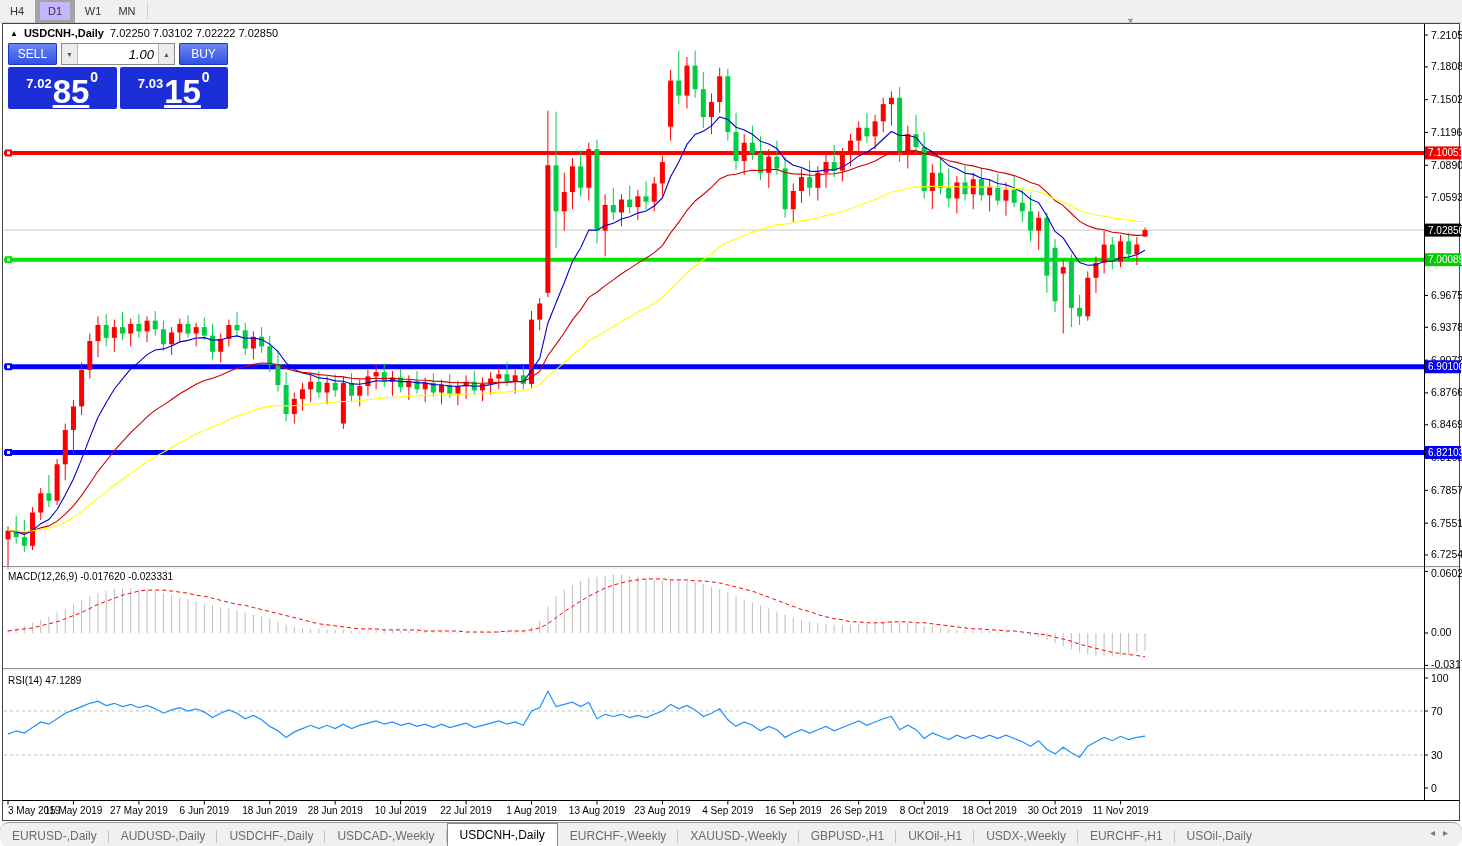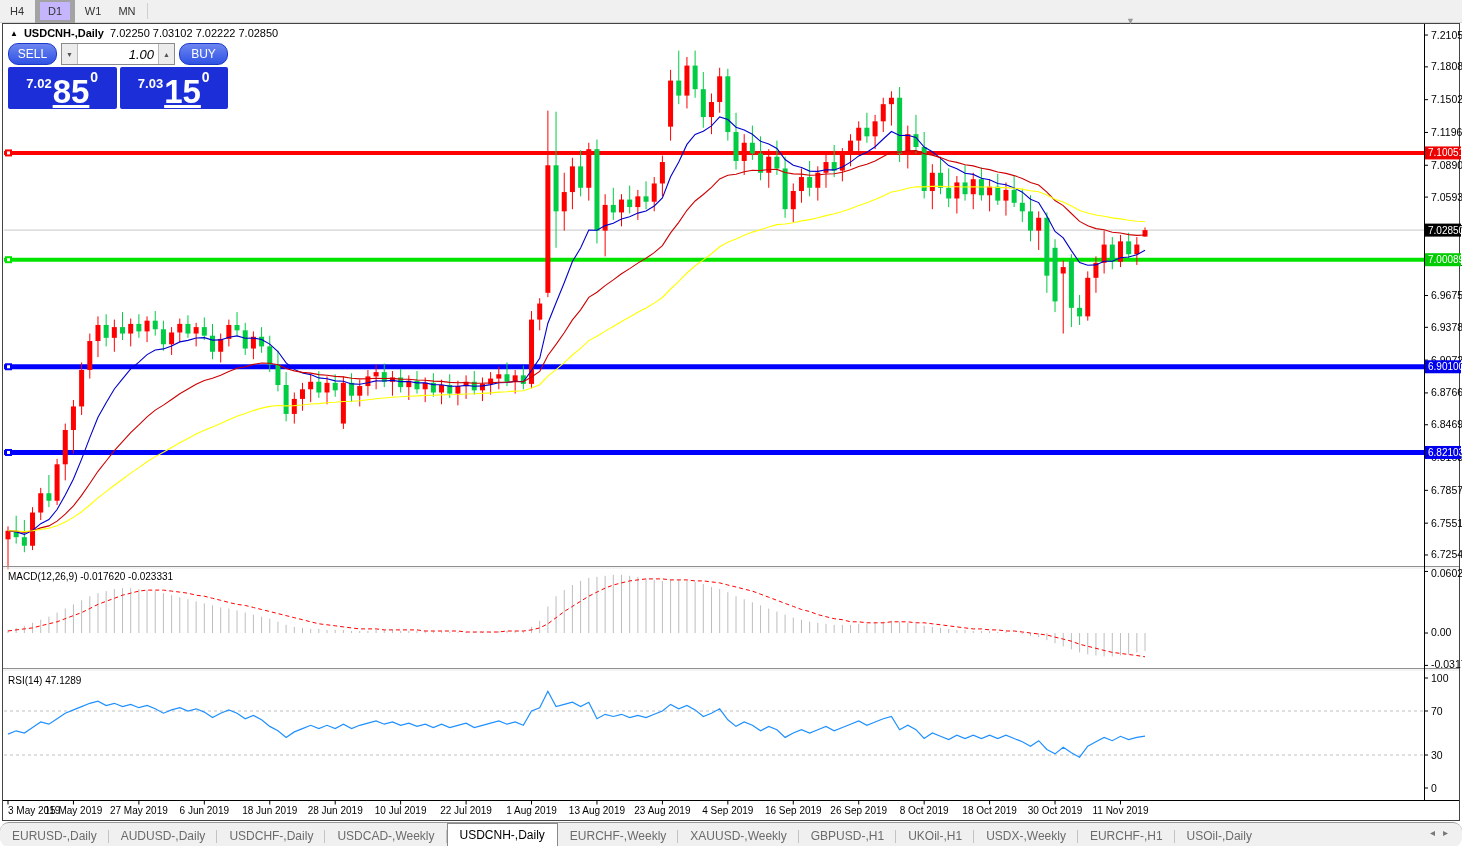--- a/index.html
+++ b/index.html
@@ -13,21 +13,21 @@
   #chart-svg{position:absolute;left:0;top:0;}
   
   #chart-title{position:absolute;left:10px;top:27px;font-size:11px;color:#000;display:flex;align-items:center;gap:6px;}
   #chart-title .tri{font-size:8px;color:#000;}
   #chart-title .sym{font-weight:bold;}
   
   #scroll-end{position:absolute;left:1126px;top:16px;font-size:9px;color:#9a9a9a;}
   
   #trade-panel{position:absolute;left:8px;top:43px;width:220px;}
   #tp-row1{display:flex;height:22px;}
-  .tp-btn{width:47px;background:linear-gradient(#6d86f0,#2f52e4);color:#fff;font-size:12px;display:flex;align-items:center;justify-content:center;border:1px solid #1b38c8;border-radius:10px;cursor:default;}
+  .tp-btn{width:47px;background:linear-gradient(#6d86f0,#2f52e4);color:#fff;font-size:12px;display:flex;align-items:center;justify-content:center;border:1px solid #1b38c8;border-radius:1px;cursor:default;}
   #tp-spinner{flex:1;display:flex;margin:0 4px;border:1px solid #8a8a8a;background:#fff;font-style:italic;}
   .sp-btn{width:15px;background:#ececec;border-left:1px solid #bbb;border-right:1px solid #bbb;color:#555;font-size:7px;display:flex;align-items:center;justify-content:center;cursor:default;}
   #sp-value{flex:1;display:flex;align-items:center;justify-content:flex-end;padding-right:4px;font-size:13px;color:#000;background:#fff;}
   #tp-row2{display:flex;margin-top:2px;height:42px;gap:3px;}
   .tp-price{flex:1;background:#1c2ed8;border-radius:2px;color:#fff;display:flex;align-items:flex-end;justify-content:center;padding-bottom:3px;}
   .tp-small{font-size:13px;font-weight:bold;margin-bottom:15px;}
   .tp-big{font-size:33px;font-weight:bold;line-height:0.85;margin:0 1px;text-decoration:underline;}
   .tp-sup{font-size:14px;font-weight:bold;align-self:flex-start;margin-top:2px;}
   
   .ind-label{position:absolute;font-size:10px;color:#000;white-space:pre;}

